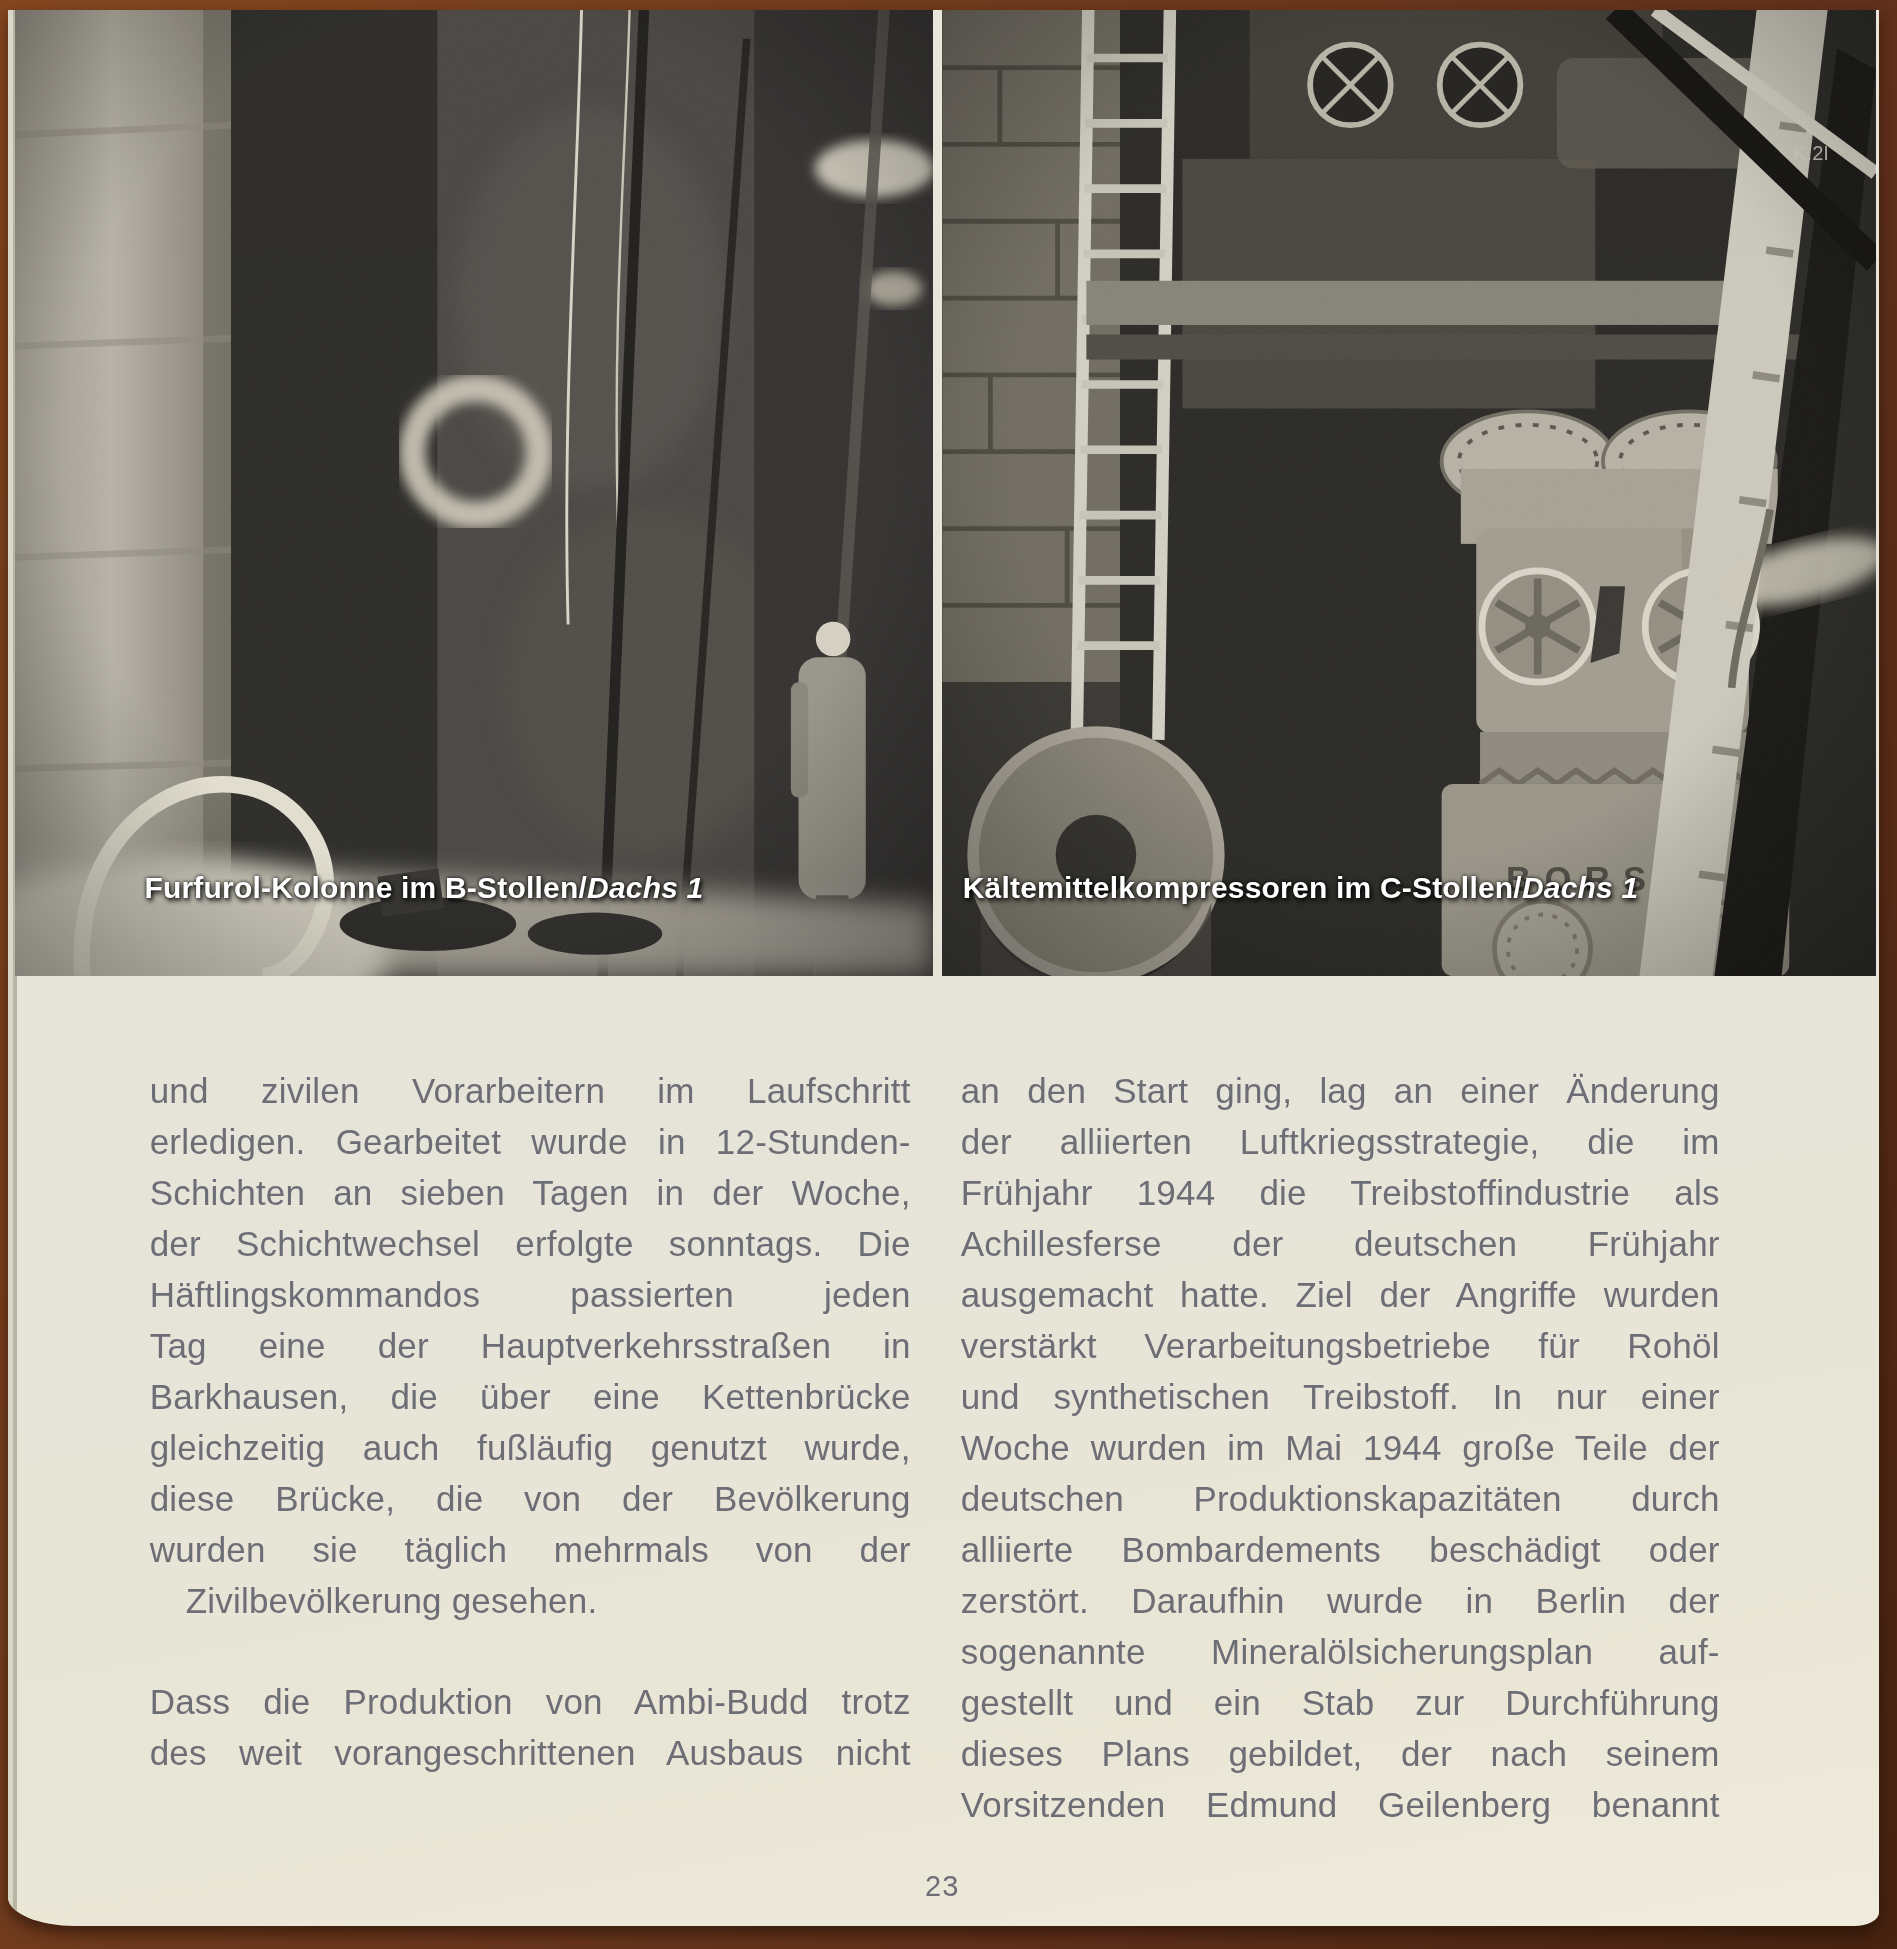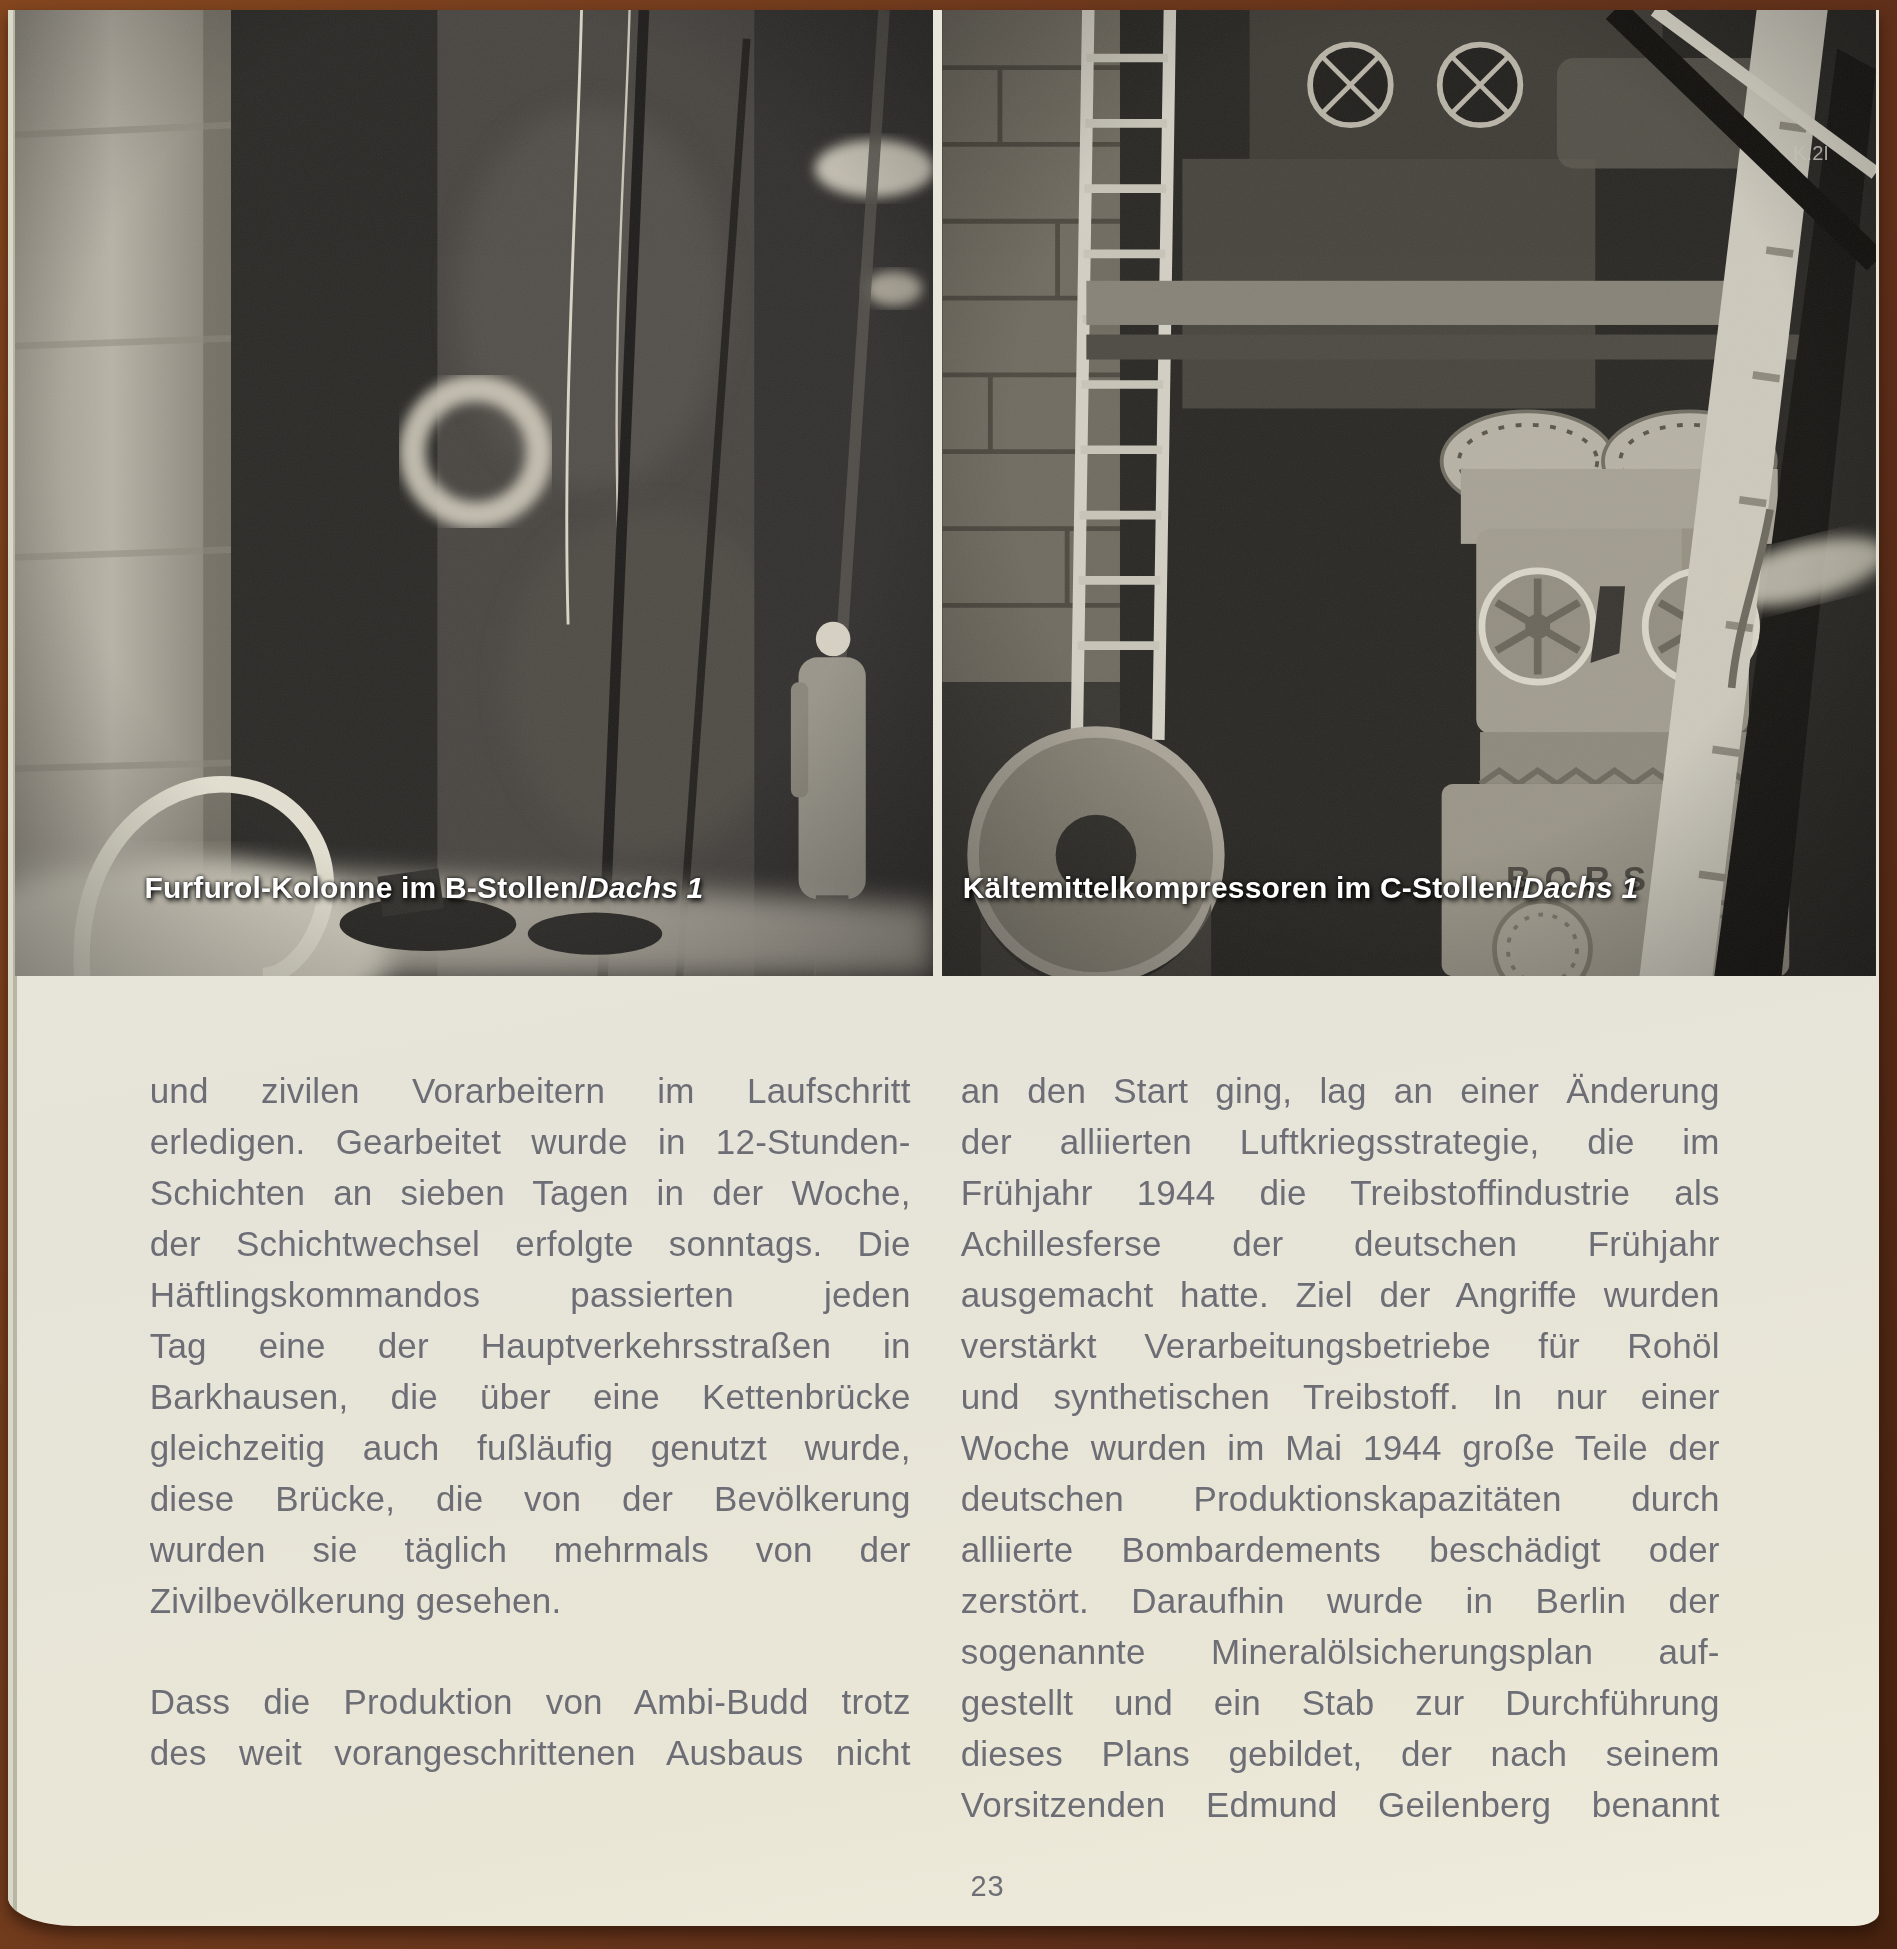--- a/index.html
+++ b/index.html
@@ -35,24 +35,24 @@
     font-size:35px; letter-spacing:0.2px;
   }
   .col-left{left:142px; width:761px;}
   .col-right{left:953px; width:759px;}
   .paragraph{margin:0 0 50px 0;}
   .line{
     height:51px; line-height:51px;
     text-align:justify; text-align-last:justify;
     overflow:hidden; white-space:nowrap;
   }
-  .line.last{text-align-last:left;}
+  .line.last{text-align-last:left;margin-left:36px;}
   .page-number{
     position:absolute; left:872px; top:1860px; width:125px;
-    text-align:right; font-size:29px; color:#6e6e76; letter-spacing:1px;
+    text-align:center; font-size:29px; color:#6e6e76; letter-spacing:1px;
   }
 </style>
 </head>
 <body>
 
 <div class="scene">
   <div class="page">
     <div class="edge-strip edge1"></div>
     <div class="edge-strip edge2"></div>
 

